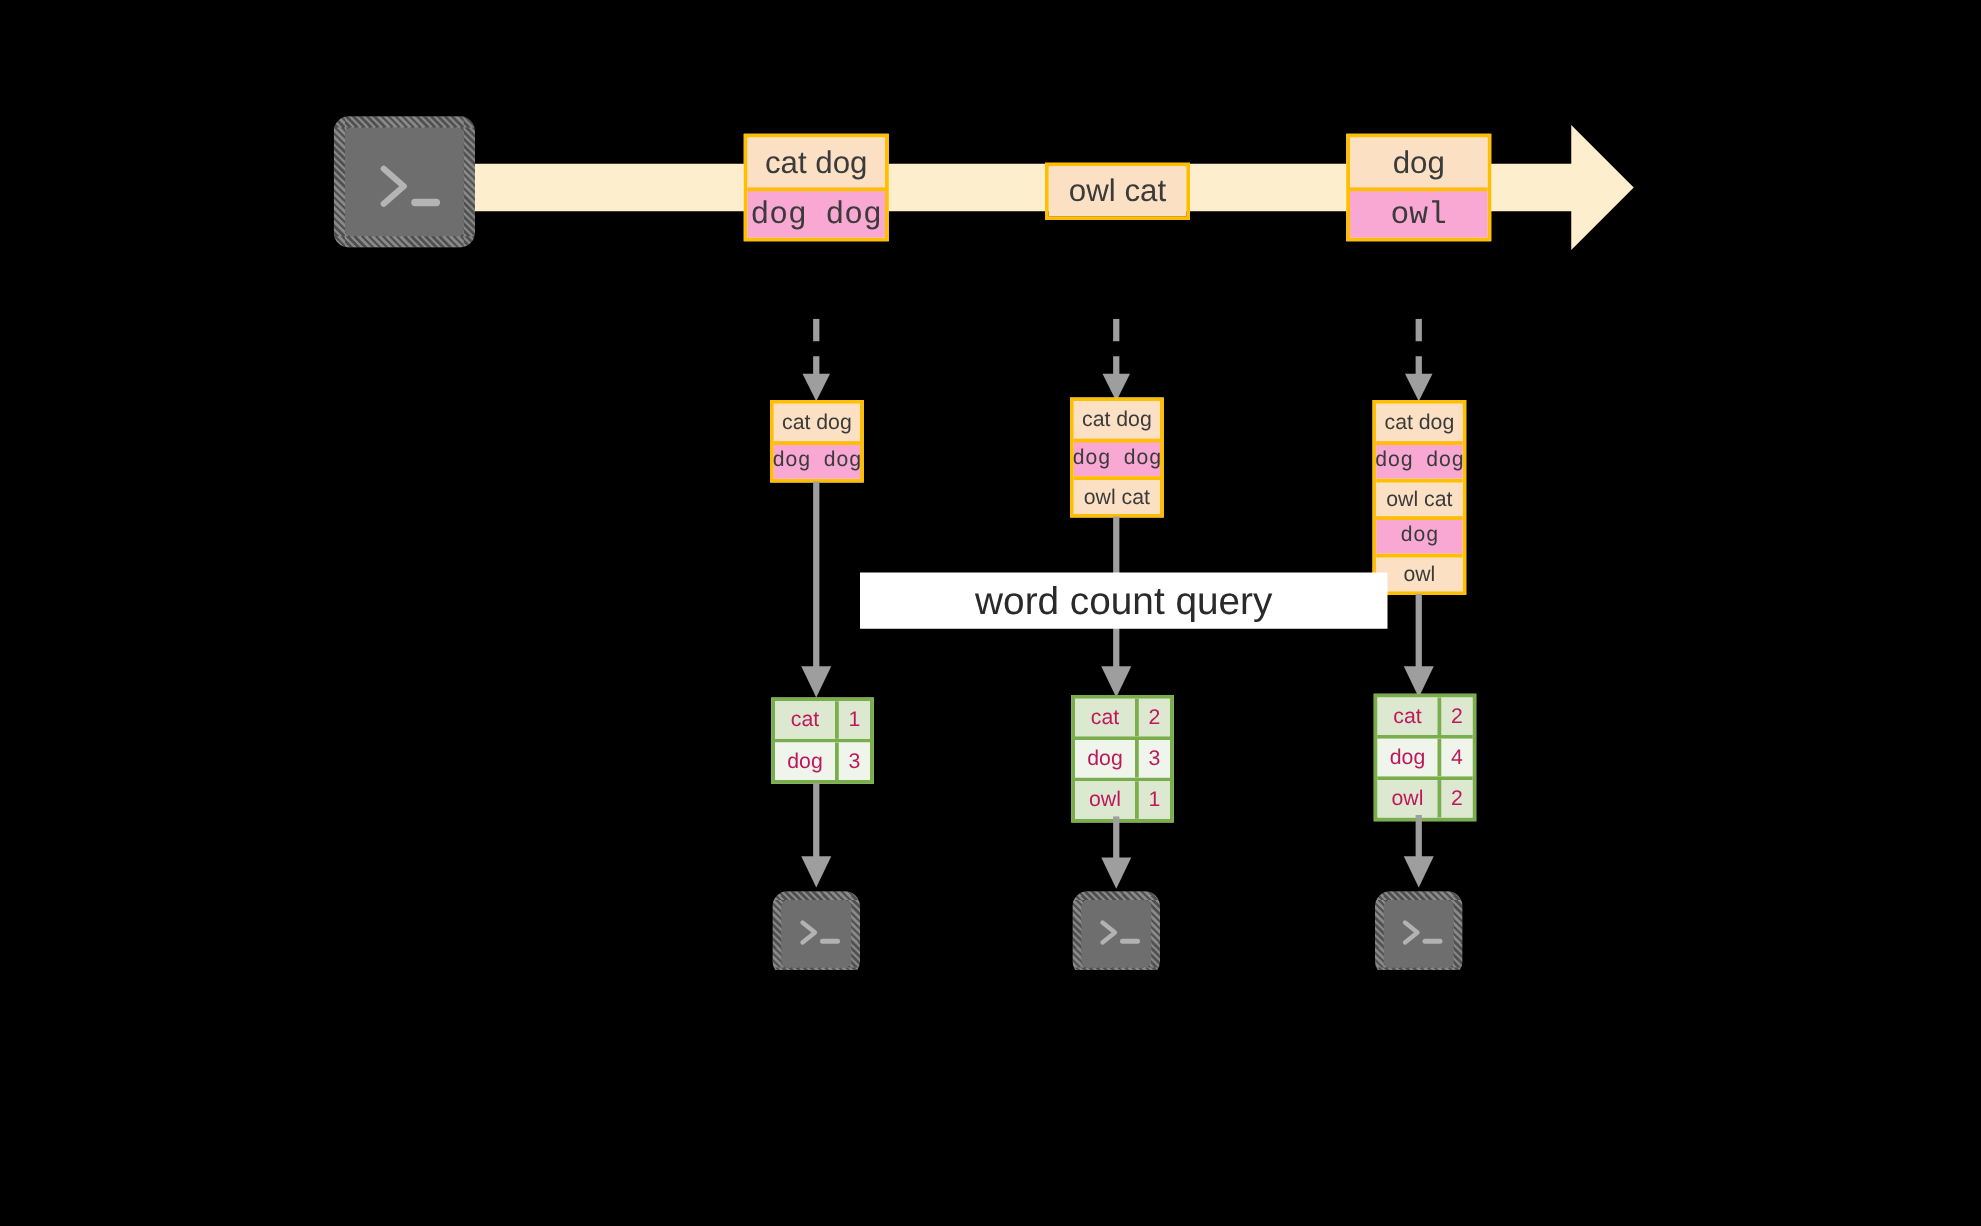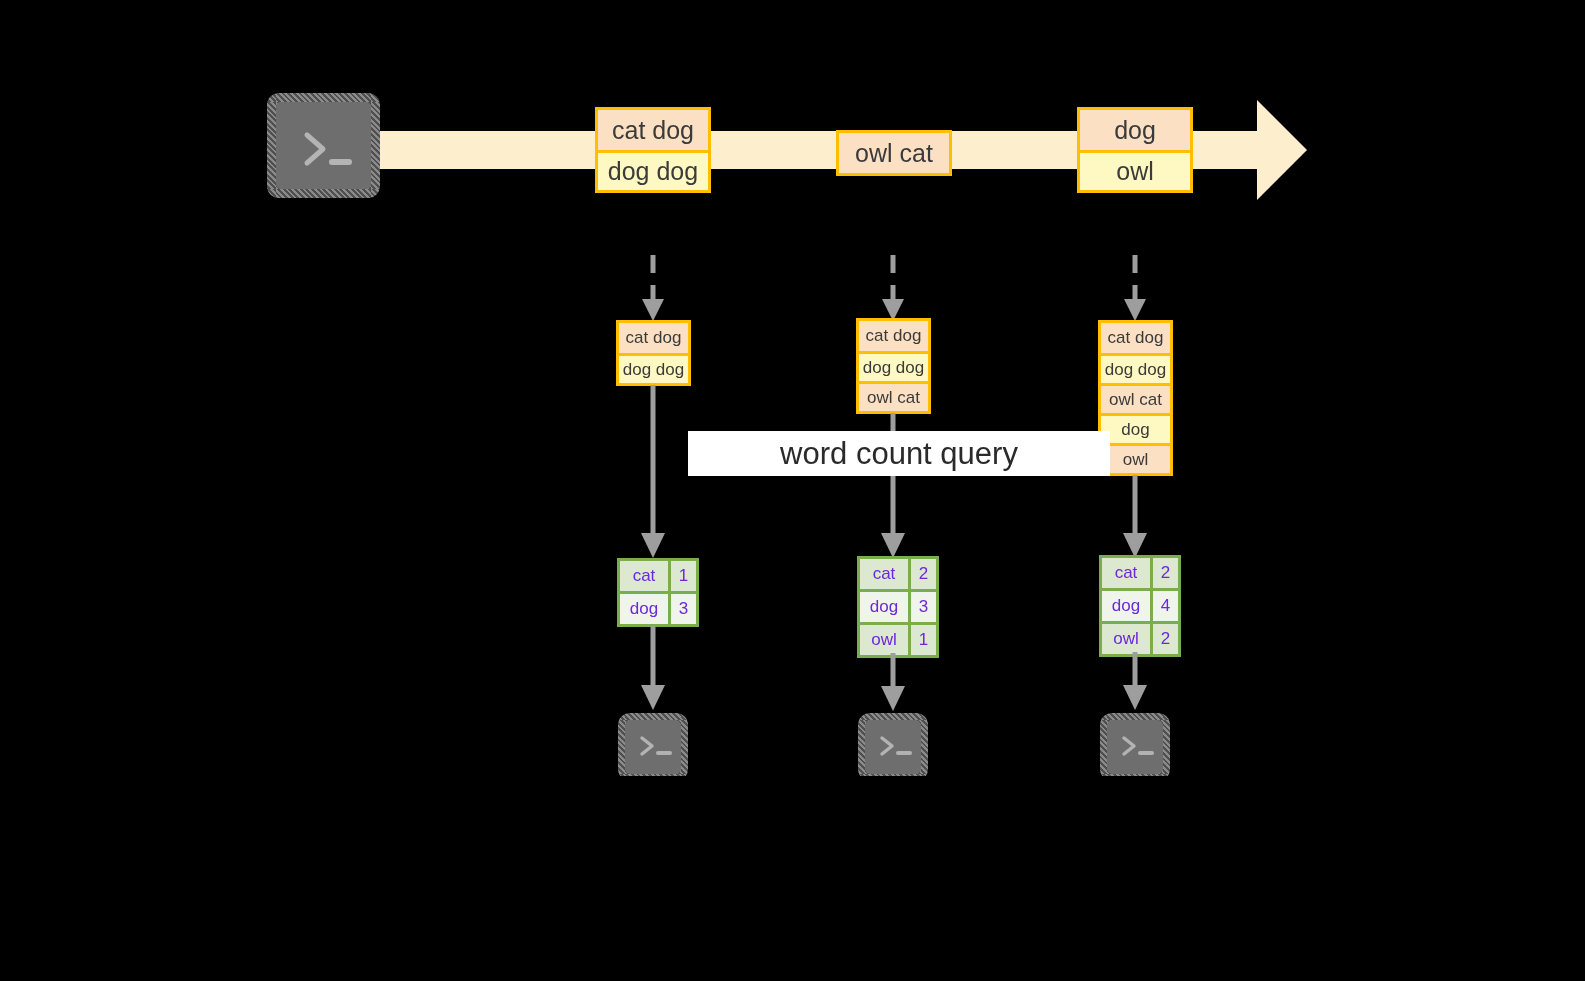--- a/index.html
+++ b/index.html
@@ -63,21 +63,21 @@
   }
   .obox .cell {
     box-sizing: border-box;
     color: #3b3b3b;
     display: flex;
     align-items: center;
     justify-content: center;
     white-space: nowrap;
   }
   .obox .cell.shade { background: #fbe0c4; }
-  .obox .cell.light { background: #fef9c3; }
+  .obox .cell.light { background: #f9a8d4; font-family: Liberation Mono, monospace; }
   .obox .cell + .cell { border-top: 3px solid #ffbf00; }
 
   .obox.big .cell   { height: 40px; font-size: 25px; }
   .obox.small .cell { height: 30px; font-size: 17px; }
 
   
   .gtable {
     position: absolute;
     box-sizing: border-box;
     border: 3px solid #7aad4c;
@@ -88,21 +88,21 @@
     display: flex;
     height: 30px;
   }
   .gtable .grow + .grow { border-top: 3px solid #7aad4c; }
   .gtable .gc {
     box-sizing: border-box;
     display: flex;
     align-items: center;
     justify-content: center;
     font-size: 17px;
-    color: #6d28d9;
+    color: #be185d;
   }
   .gtable .gc.key { width: 48px; }
   .gtable .gc.val { width: 28px; border-left: 3px solid #7aad4c; }
   .gtable .grow.shade .gc { background: #dce8d0; }
   .gtable .grow.light .gc { background: #eff5ea; }
 
   
   .conn { position: absolute; }
   .conn svg { display: block; }
 
@@ -198,21 +198,21 @@
       <polygon points="15,145 3,120 27,120" fill="#9e9e9e"></polygon>
     </svg>
   </div>
   <div class="conn" style="left:1120px; top:475px;">
     <svg width="30" height="85">
       <line x1="15" y1="0" x2="15" y2="62" stroke="#9e9e9e" stroke-width="5"></line>
       <polygon points="15,83 3,58 27,58" fill="#9e9e9e"></polygon>
     </svg>
   </div>
 
-  <div class="query-label" style="left:688px; top:431px; width:422px; height:45px;">
+  <div class="query-label" style="left:688px; top:458px; width:422px; height:45px;">
     <span>word count query</span>
   </div>
 
   <div class="gtable" style="left:617px; top:558px;">
     <div class="grow shade">
       <div class="gc key">cat</div>
       <div class="gc val">1</div>
     </div>
     <div class="grow light">
       <div class="gc key">dog</div>

